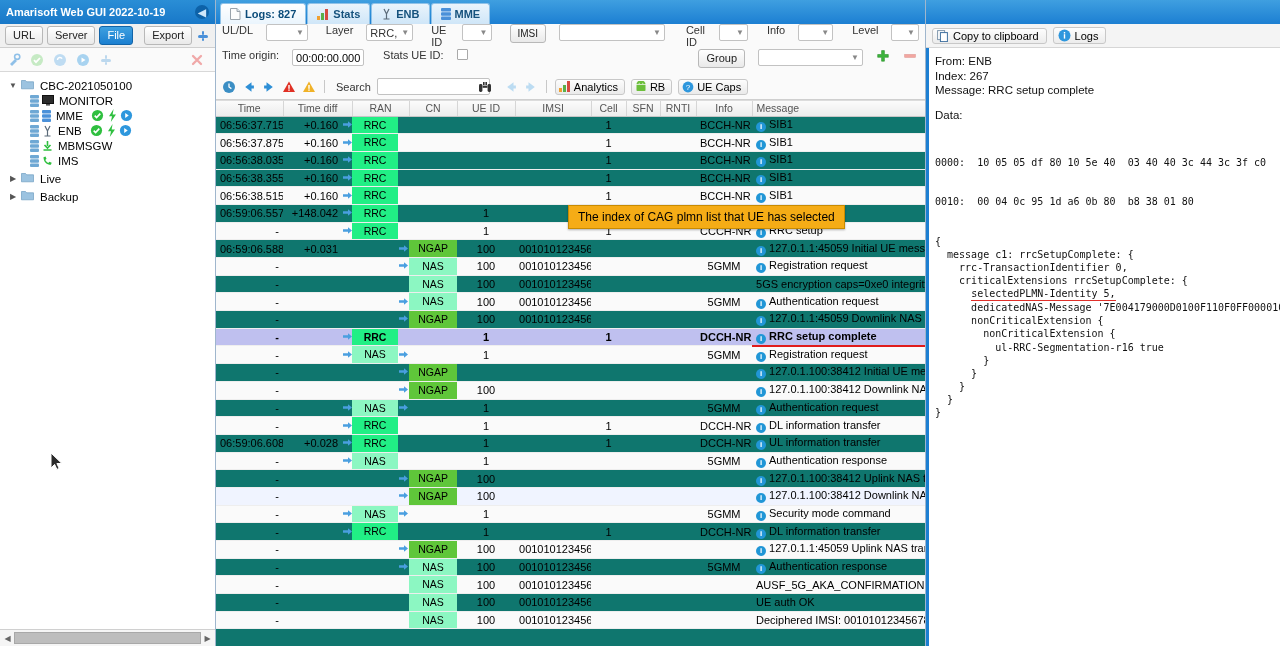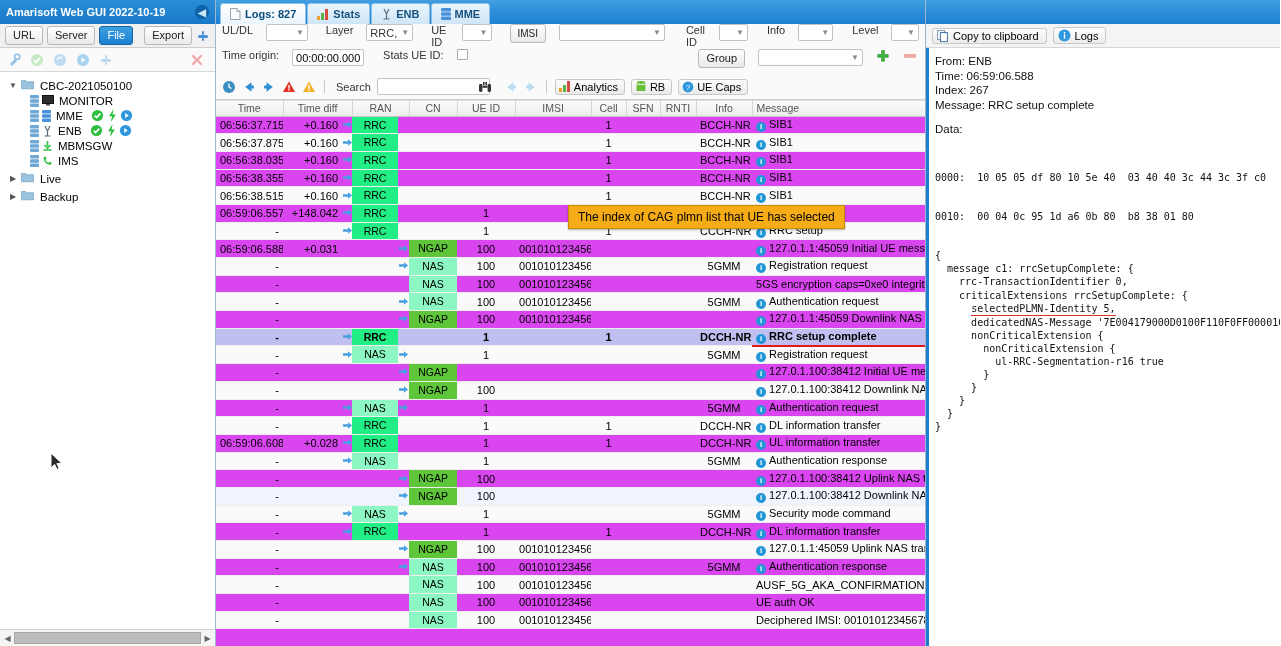--- a/index.html
+++ b/index.html
@@ -70,21 +70,21 @@
   .finput { border:1px solid #c2c2c2; background:#fff; height:17px; border-radius:2px; font-size:11px;
      padding:0 3px; display:flex; align-items:center;}
   .chkbox { width:11px; height:11px; border:1px solid #a9a9a9; background:#fff; border-radius:1px; display:inline-block;}
   .toolrow { display:flex; align-items:center; height:26px; padding:0 6px; gap:6px;
      background:#fafafa; border-bottom:1px solid #cfcfcf;}
   .sep { width:1px; height:13px; background:#c8c8c8; margin:0 2px;}
   .tbtn { display:flex; align-items:center; gap:3px; border:1px solid #c8c8c8; border-radius:3px;
      background:linear-gradient(#fdfdfd,#eaeaea); padding:1px 6px 1px 3px; font-size:11px; cursor:pointer;}
 
   
-  .tablewrap { flex:1; overflow:hidden; position:relative; background:#d946ef; }
+  .tablewrap { flex:1; overflow:hidden; position:relative; background:#0f766e; }
   table.logs { border-collapse:collapse; width:100%; table-layout:fixed; font-size:11px;}
   table.logs th {
     background:linear-gradient(#fbfbfb,#ececec); border-right:1px solid #d6d6d6; border-bottom:1px solid #c6c6c6;
     font-weight:normal; color:#555; height:15px; padding:0 4px; font-size:10.5px;
   }
   table.logs td { border-bottom:1px solid #eee; height:16.7px; padding:0 4px; white-space:nowrap; overflow:hidden;}
   tr.alt td { background:#fafafa; }
   tr.hl td { background:#f0f4ff; }
   tr.sel td { background:#bfc0ef; font-weight:bold; }
   tr.sel td.msg { border-bottom:2px solid #e01b1b; }
@@ -1165,21 +1165,20 @@
               <rect x="5.8" y="5.2" width="1.4" height="4.4" fill="#fff"></rect>
               <rect x="5.8" y="3" width="1.4" height="1.5" fill="#fff"></rect>
             </svg>
         </span>
         <span>Logs</span>
       </span>
     </div>
     <div class="rcontent">
       <div class="rhead">
         <div>From: ENB</div>
-        <div>Time: 06:59:06.588</div>
         <div>Index: 267</div>
         <div>Message: RRC setup complete</div>
         <div style="height:10px"></div>
         <div>Data:</div>
         <div style="height:8px"></div>
       </div>
       <div class="rmono">
         <div>0000:  10 05 05 df 80 10 5e 40  03 40 40 3c 44 3c 3f c0   ......^@.@@&lt;D&lt;?.</div>
         <div>0010:  00 04 0c 95 1d a6 0b 80  b8 38 01 80               .........8..</div>
       </div>

